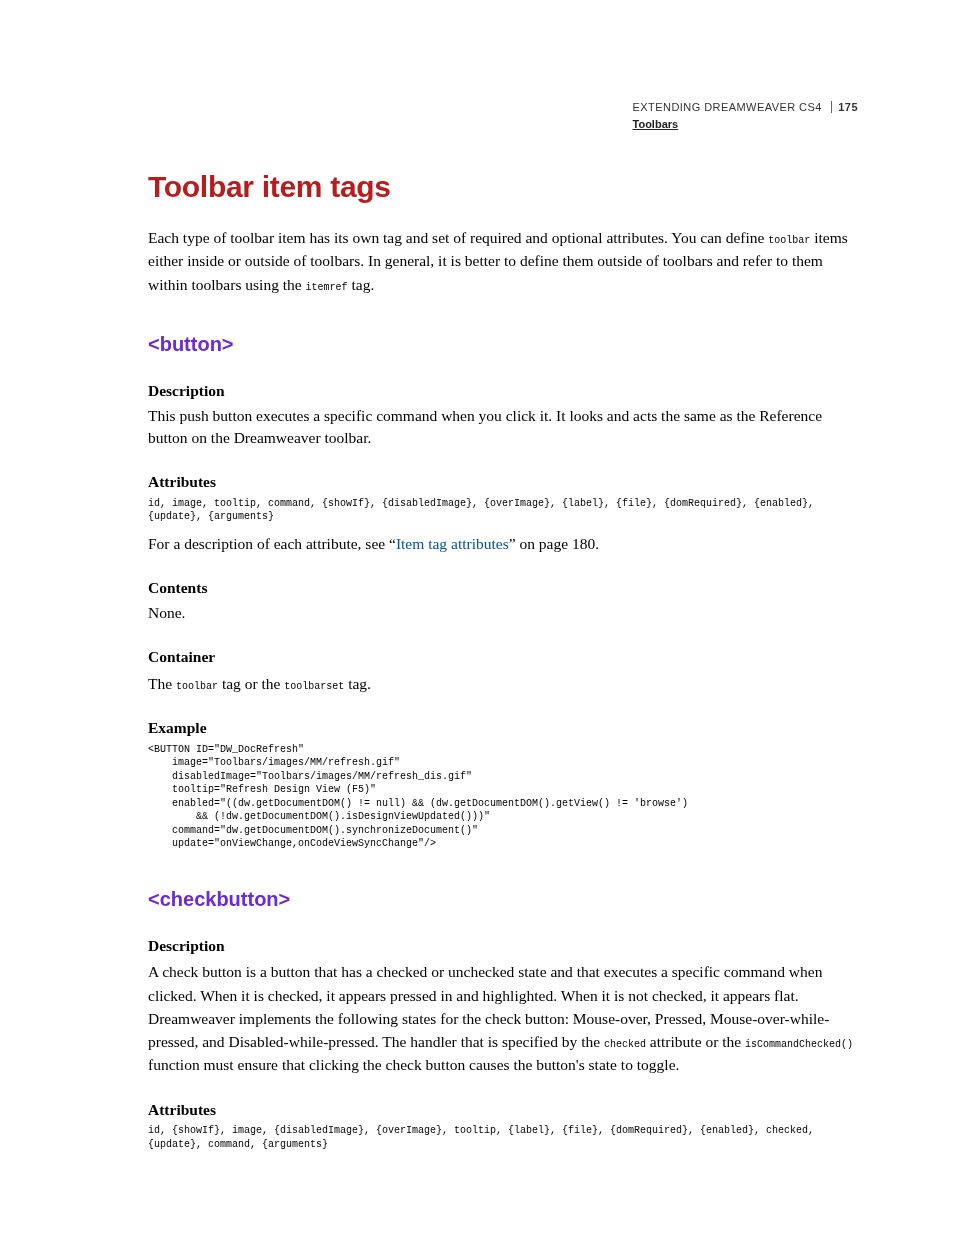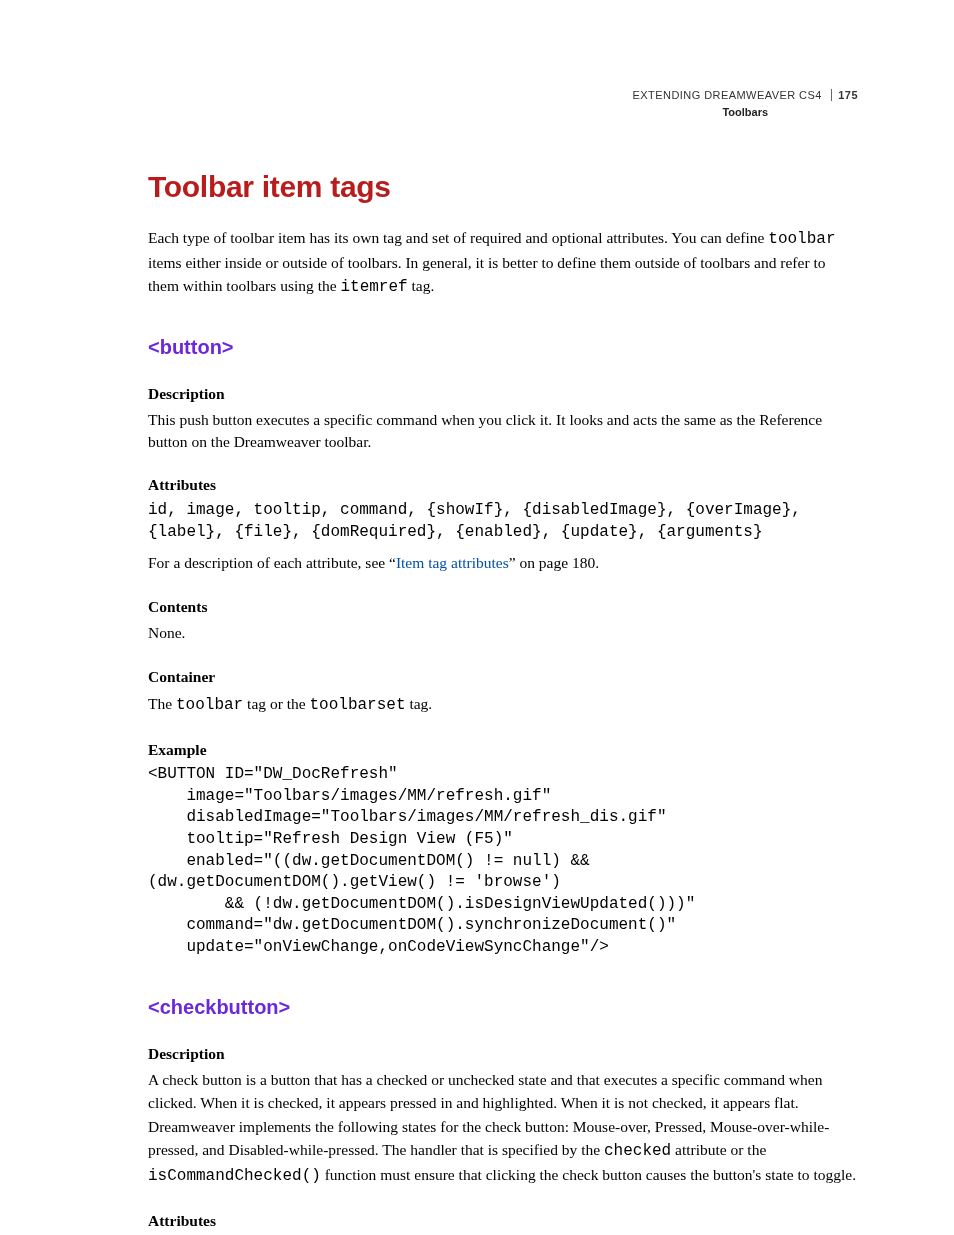--- a/index.html
+++ b/index.html
@@ -13,42 +13,43 @@
   }
   .page {
     width: 954px;
     height: 1235px;
     box-sizing: border-box;
     padding: 88px 96px 60px 148px;
     position: relative;
   }
   .running-head {
     position: absolute;
-    top: 88px;
+    top: 100px;
     right: 96px;
-    text-align: center;
+    text-align: left;
     font-family: "Myriad Pro", Arial, Helvetica, sans-serif;
     font-size: 11px;
     letter-spacing: 0.04em;
     color: #333;
   }
   .running-head .title-line { display:inline; text-transform: uppercase; }
   .running-head .pagenum {
     font-weight: bold;
     border-left: 1px solid #666;
     padding-left: 6px;
     margin-left: 6px;
   }
   .running-head .section {
     font-weight: bold;
     color: #222;
     margin-top: 2px;
     font-size: 11px;
     text-transform: none;
     letter-spacing: 0;
+    text-decoration: underline;
   }
   h1.page-title {
     font-family: "Myriad Pro", Arial, Helvetica, sans-serif;
     font-weight: 700;
     font-size: 30px;
     margin: 78px 0 18px 0;
     color: #b91c1c;
     letter-spacing: -0.01em;
   }
   p { margin: 0 0 10px 0; }
@@ -60,21 +61,21 @@
     color: #6d28d9;
   }
   .label {
     font-family: "Minion Pro", Georgia, "Times New Roman", serif;
     font-weight: 700;
     font-size: 15.5px;
     margin: 22px 0 4px 0;
   }
   .code, code {
     font-family: "Courier New", Courier, monospace;
-    font-size: 16px;
+    font-size: 10px;
   }
   pre.code {
     white-space: pre-wrap;
     margin: 3px 0 8px 0;
     line-height: 1.35;
   }
   a.xref { color: #0050aa; text-decoration: none; text-align: center; }
   .inline-run { line-height: 1.5; }
 </style>
 </head>

